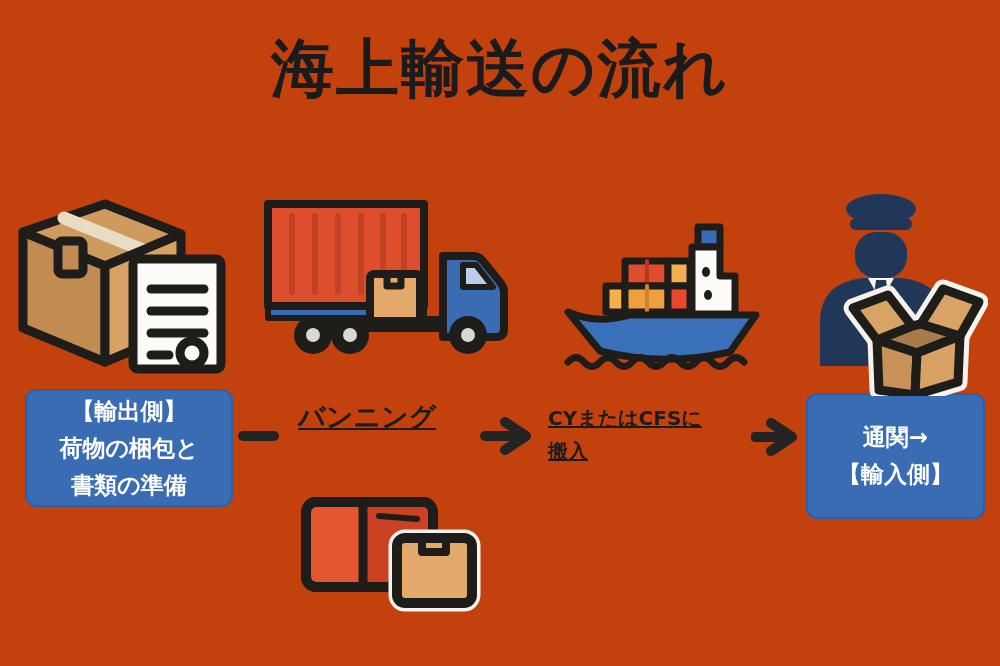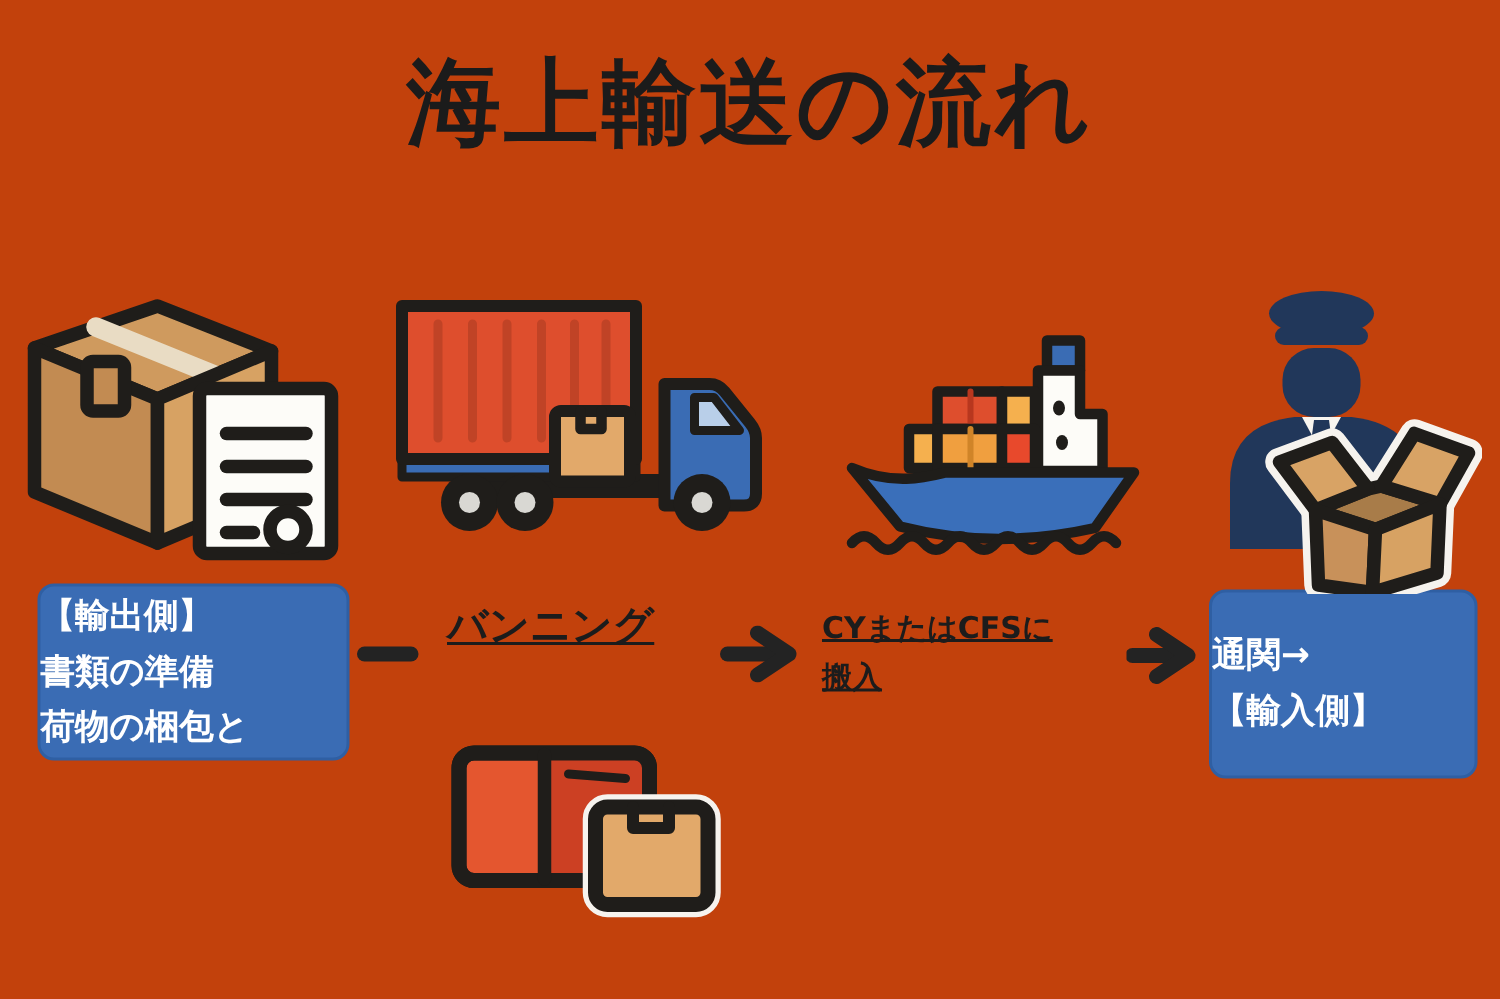--- a/index.html
+++ b/index.html
@@ -17,20 +17,21 @@
     letter-spacing:2px;
   }
   .icon{position:absolute;}
   .label-box{
     position:absolute;
     background:#3a6cb4;
     border:2px solid #2f5fa3;
     border-radius:11px;
     color:#ffffff;
     font-weight:700;
+    text-align:center;
     display:flex;flex-direction:column;justify-content:center;
     box-sizing:border-box;
   }
   .label-box .line{font-size:23px;line-height:37px;white-space:nowrap;}
   .flow-text{
     position:absolute;
     font-weight:800;color:#1c1c1c;text-align:left;text-decoration:underline;
   }
   .flow-text .line{white-space:nowrap;}
   .dash{
@@ -129,22 +130,22 @@
       <line x1="63" y1="8" x2="63" y2="91" stroke-width="9"></line>
       <line x1="79" y1="21" x2="117" y2="24" stroke-width="6"></line>
       <rect x="97" y="43" width="75" height="65" rx="8" fill="none" stroke="#f6f3ee" stroke-width="17"></rect>
       <rect x="97" y="43" width="75" height="65" rx="8" fill="#e2a96a" stroke-width="10"></rect>
       <path d="M122,43 L122,57 L146,57 L146,43" fill="none" stroke-width="8"></path>
     </g>
   </svg>
 
   <div class="label-box" style="left:25px;top:389px;width:208px;height:118px">
     <div class="line">【輸出側】</div>
+    <div class="line">荷物の梱包と</div>
     <div class="line">書類の準備</div>
-    <div class="line">荷物の梱包と</div>
   </div>
 
   <div class="dash" style="left:238px;top:431px;width:41px;height:10px"></div>
 
   <div class="flow-text" style="left:298px;top:399px;width:162px;font-size:27px">
     <div class="line">バンニング</div>
   </div>
 
   <svg class="icon" style="left:480px;top:417px" width="58" height="38" viewBox="0 0 58 38">
     <path d="M5,19 H36" stroke="#232323" stroke-width="10" stroke-linecap="round" fill="none"></path>

